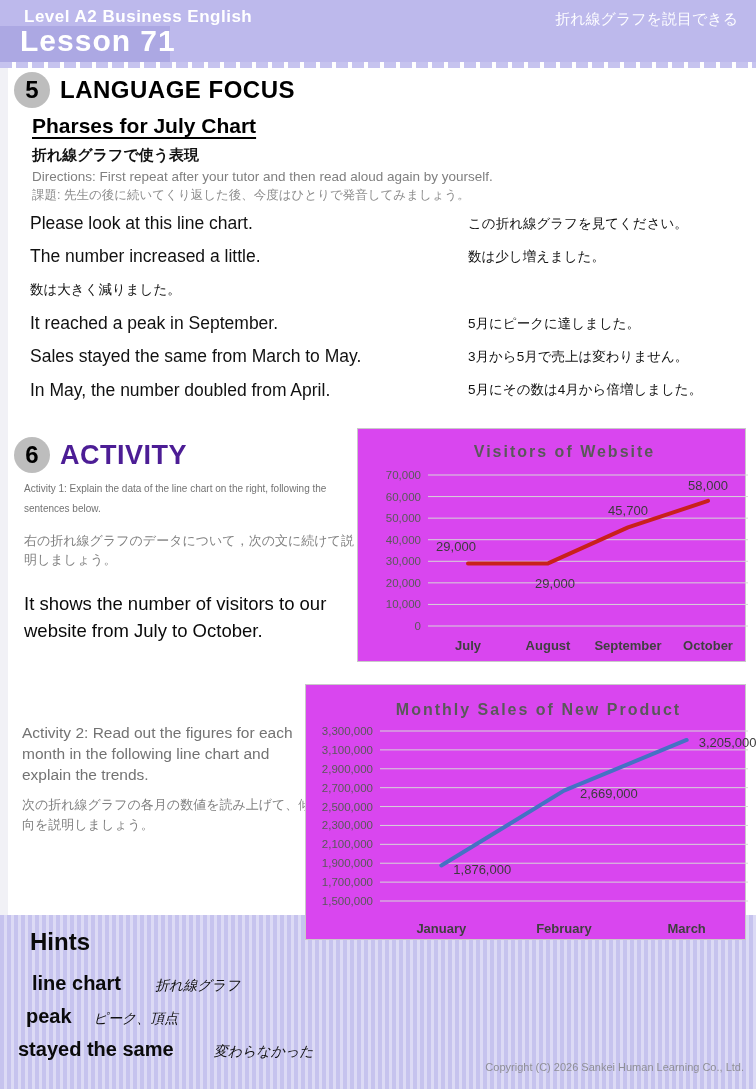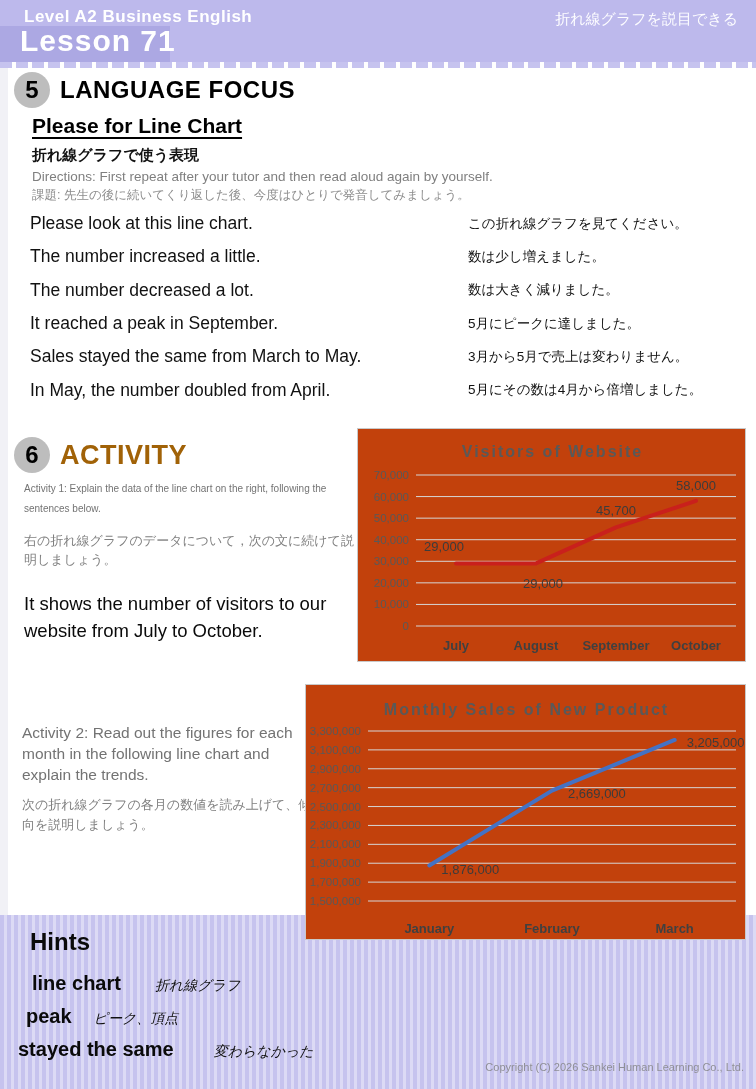--- a/index.html
+++ b/index.html
@@ -14,42 +14,42 @@
   .header-goal { position:absolute; top:10px; right:18px; font-size:15px; color:#fdfdff; }
   .header-dashes { position:absolute; top:62px; left:0; width:756px; height:6px;
       background:repeating-linear-gradient(90deg,#c6c3ef 0 12px,#ffffff 12px 16px); }
   .left-strip { position:absolute; top:68px; left:0; width:8px; height:847px; background:#f1f1f6; }
 
   
   .sec-head { position:absolute; display:flex; align-items:center; gap:10px; }
   .num-circle { width:36px; height:36px; border-radius:50%; background:#bdbdbd; color:#000;
       font-size:24px; font-weight:bold; display:flex; align-items:center; justify-content:center; }
   .sec-title { font-size:24px; font-weight:bold; color:#000; letter-spacing:.5px; }
-  .sec-title.blue { color:#a16207; font-size:27px; }
+  .sec-title.blue { color:#4c1d95; font-size:27px; }
 
   
   .s5-sub   { position:absolute; top:114px; left:32px; font-size:21px; font-weight:bold; color:#000;
               text-decoration:underline; text-underline-offset:4px; }
   .s5-subjp { position:absolute; top:146px; left:32px; font-size:15px; font-weight:bold; color:#111; }
   .s5-diren { position:absolute; top:169px; left:32px; font-size:13.5px; color:#7f7f7f; }
   .s5-dirjp { position:absolute; top:187px; left:32px; font-size:12.5px; color:#8c8c8c; }
   .phrases  { position:absolute; top:207px; left:30px; width:716px; }
   .ph-row   { display:flex; align-items:center; height:33.3px; }
   .ph-en    { width:438px; font-size:17.5px; color:#111; }
   .ph-jp    { width:278px; font-size:13.5px; color:#111; }
 
   
   .a1-en   { position:absolute; top:479px; left:24px; width:334px; font-size:10px; line-height:20px; color:#737373; }
   .a1-jp   { position:absolute; top:531px; left:24px; width:334px; font-size:13px;  line-height:19px; color:#808080; }
   .a1-lead { position:absolute; top:590px; left:24px; width:334px; font-size:18.5px; line-height:27px; color:#0a0a0a; }
   .a2-en   { position:absolute; top:722px; left:22px; width:292px; font-size:15.5px; line-height:21px; color:#737373; }
   .a2-jp   { position:absolute; top:795px; left:22px; width:292px; font-size:13px;  line-height:20px; color:#808080; }
 
   
-  .chart-panel { position:absolute; background:#c2410c; border:1px solid #c9c9c9; z-index:2; }
+  .chart-panel { position:absolute; background:#d946ef; border:1px solid #c9c9c9; z-index:2;padding-left:12px; }
   #chart1 { top:428px; left:357px; width:389px; height:234px; }
   #chart2 { top:684px; left:305px; width:441px; height:256px; }
   .ct    { font-family:"Liberation Sans",sans-serif; font-size:16px; font-weight:bold; fill:#595959; letter-spacing:2px; }
   .grid  { stroke:#d6d6d6; stroke-width:1; }
   .ytick { font-family:"Liberation Sans",sans-serif; font-size:11.5px; fill:#595959; }
   .xtick { font-family:"Liberation Sans",sans-serif; font-size:13px; font-weight:bold; fill:#404040; }
   .dlab  { font-family:"Liberation Sans",sans-serif; font-size:13px; fill:#3c3c3c; }
 
   
   .hints-band { position:absolute; top:915px; left:0; width:756px; height:174px; z-index:0;
@@ -88,36 +88,35 @@
     <div class="header-lesson">Lesson 71</div>
     <div class="header-goal">折れ線グラフを説目できる</div>
   </div>
   <div class="header-dashes"></div>
   <div class="left-strip"></div>
 
   <div class="sec-head" style="top:72px; left:14px;">
     <div class="num-circle">5</div>
     <div class="sec-title">LANGUAGE FOCUS</div>
   </div>
-  <div class="s5-sub">Please for Line Chart</div>
+  <div class="s5-sub">Pharses for July Chart</div>
   <div class="s5-subjp">折れ線グラフで使う表現</div>
   <div class="s5-diren">Directions: First repeat after your tutor and then read aloud again by yourself.</div>
   <div class="s5-dirjp">課題: 先生の後に続いてくり返した後、今度はひとりで発音してみましょう。</div>
 
   <div class="phrases">
     <div class="ph-row">
       <div class="ph-en">Please look at this line chart.</div>
       <div class="ph-jp">この折れ線グラフを見てください。</div>
     </div>
     <div class="ph-row">
       <div class="ph-en">The number increased a little.</div>
       <div class="ph-jp">数は少し増えました。</div>
     </div>
     <div class="ph-row">
-      <div class="ph-en">The number decreased a lot.</div>
       <div class="ph-jp">数は大きく減りました。</div>
     </div>
     <div class="ph-row">
       <div class="ph-en">It reached a peak in September.</div>
       <div class="ph-jp">5月にピークに達しました。</div>
     </div>
     <div class="ph-row">
       <div class="ph-en">Sales stayed the same from March to May.</div>
       <div class="ph-jp">3月から5月で売上は変わりません。</div>
     </div>

